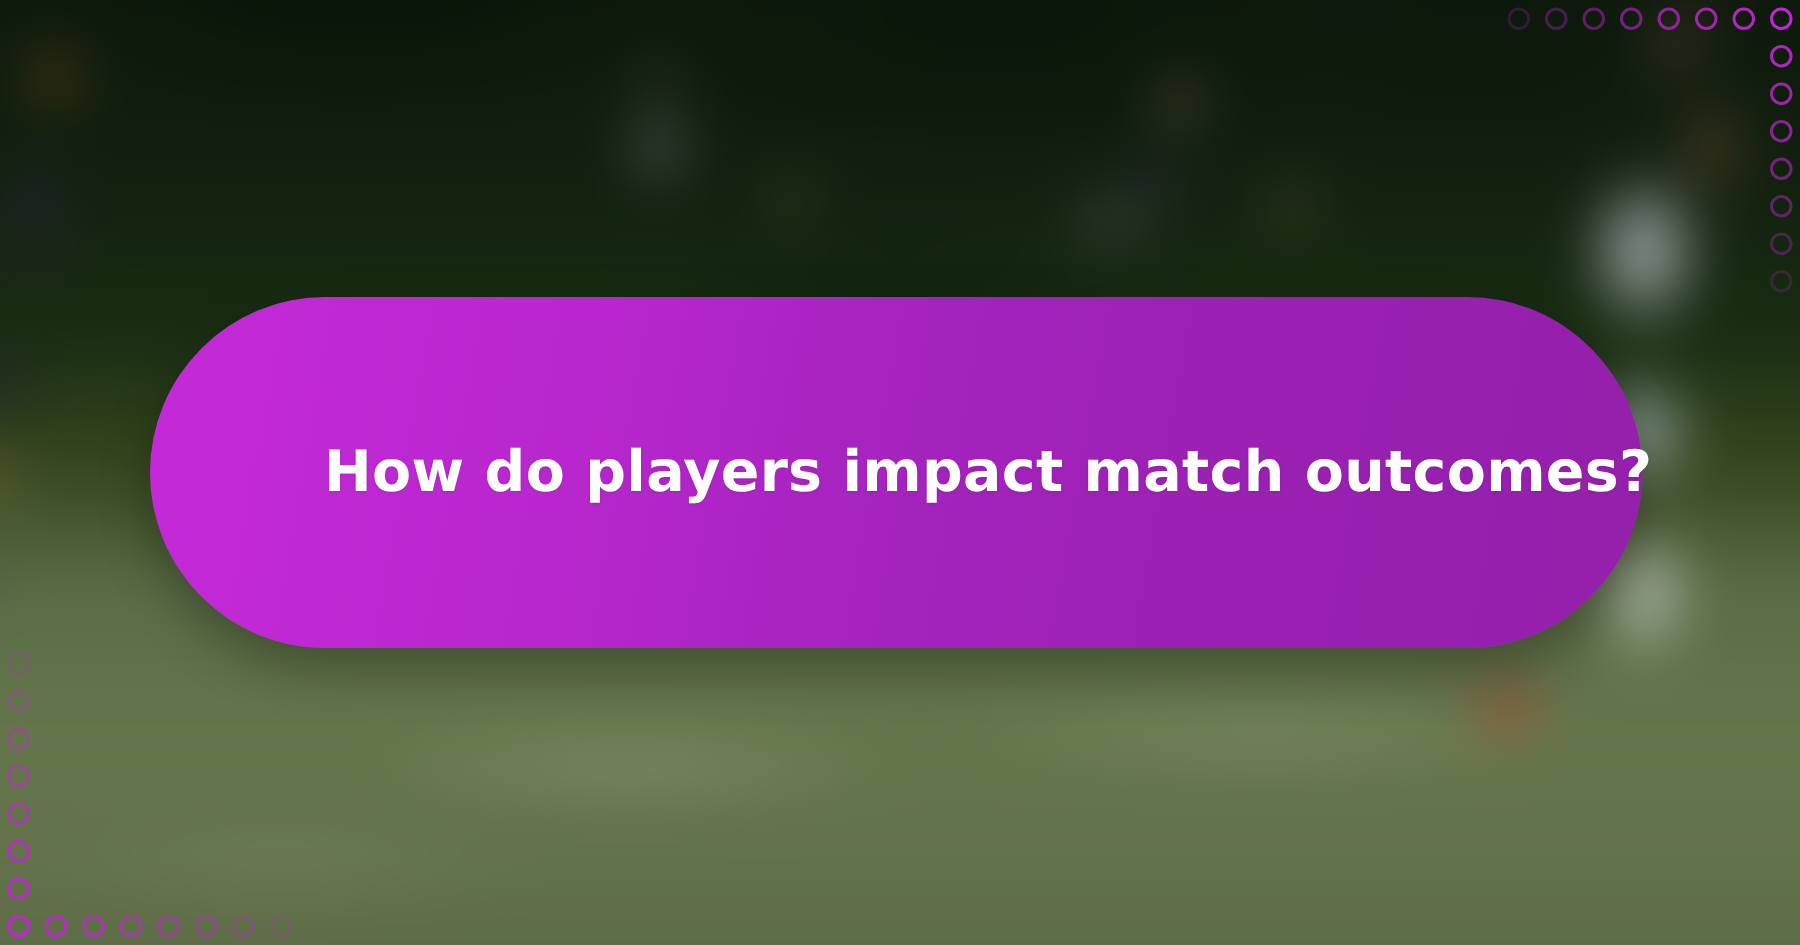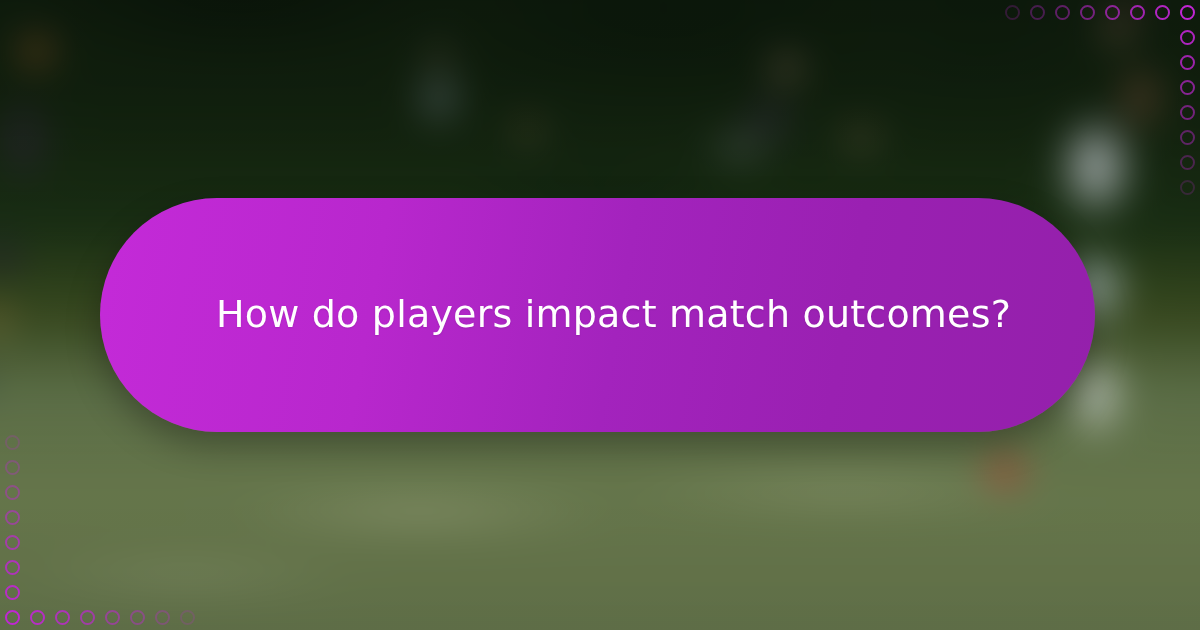--- a/index.html
+++ b/index.html
@@ -97,21 +97,21 @@
     border-radius: 117px;
     background: linear-gradient(100deg, #c42ad8 0%, #b827cd 28%, #a323bd 52%, #9a20b2 74%, #9420ab 100%);
     box-shadow: 0 14px 34px rgba(0,0,0,0.30);
     display: flex;
     align-items: center;
   }
   .pill-text {
     margin-left: 116px;
     color: #ffffff;
     font-size: 38px;
-    font-weight: 400;
+    font-weight: 700;
     letter-spacing: 0.2px;
     line-height: 1.2;
     white-space: nowrap;
     text-shadow: 0 1px 2px rgba(0,0,0,0.10);
   }
 </style>
 </head>
 <body>
 
 <div id="stage">

